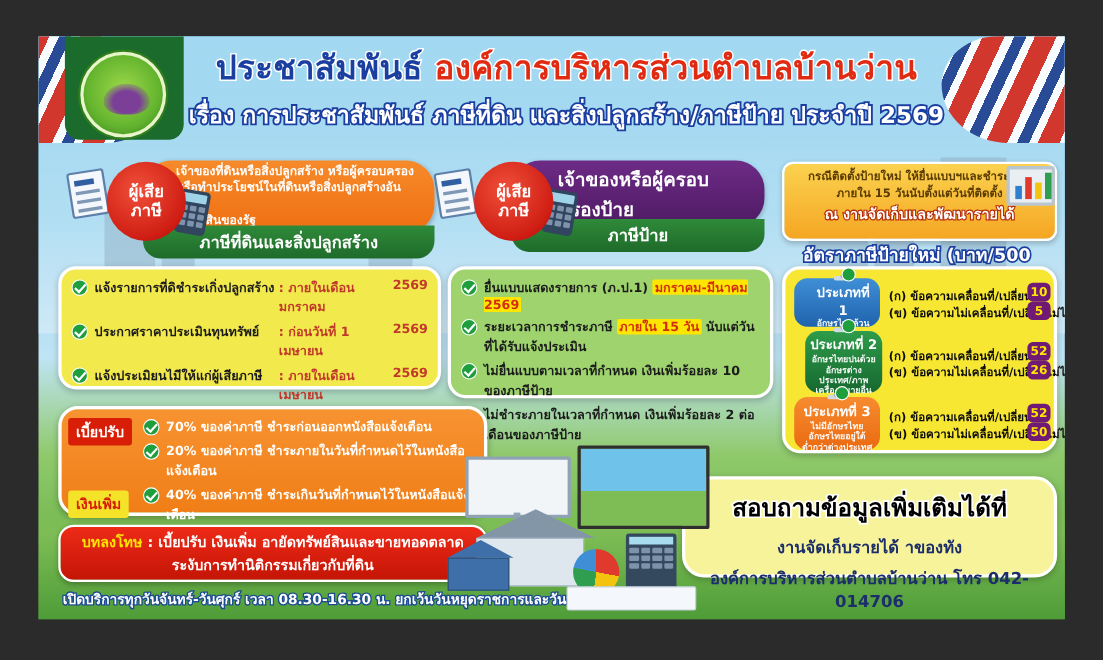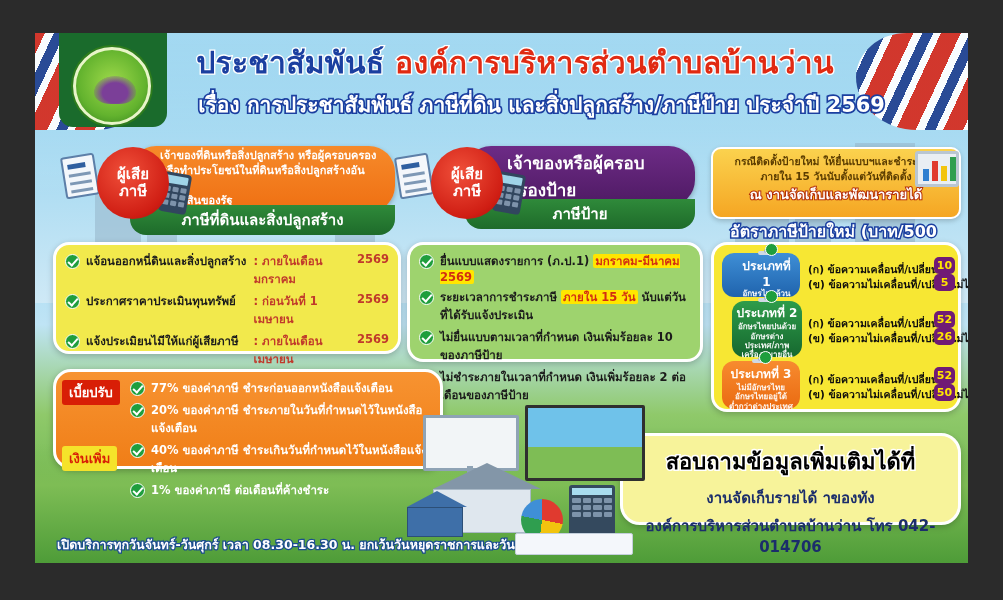--- a/index.html
+++ b/index.html
@@ -55,21 +55,21 @@
   }
   .hdr-title {
     position: absolute; left: 130px; top: 14px; width: 700px;
     text-align: center; font-size: 30px; font-weight: bold; line-height: 1.06;
     letter-spacing: .3px;
   }
   .hdr-title .t-blue { color: #1b3fa0; -webkit-text-stroke: 2.6px #ffffff; paint-order: stroke fill; }
   .hdr-title .t-red  { color: #e02a12; -webkit-text-stroke: 2.6px #ffffff; paint-order: stroke fill; }
   .hdr-sub {
     position: absolute; left: 110px; top: 55px; width: 740px;
-    text-align: right; font-size: 21px; font-weight: bold; color: #ffffff;
+    text-align: center; font-size: 21px; font-weight: bold; color: #ffffff;
     -webkit-text-stroke: 3.4px #1b3fa0; paint-order: stroke fill;
   }
   
   .tp-badge {
     position: absolute; width: 72px; height: 72px; border-radius: 50%;
     background: radial-gradient(circle at 40% 35%, #f0503a 0%, #cf1d13 70%, #9e0f08 100%);
     color: #fff; font-weight: bold; font-size: 15px; line-height: 1.12;
     display: flex; flex-direction: column; align-items: center; justify-content: center;
     z-index: 6; text-align: center;
   }
@@ -337,21 +337,21 @@
     <div class="chartbar" style="left:5px;width:6px;height:12px;"></div>
     <div class="chartbar" style="left:14px;width:6px;height:20px;background:#e03a2f;"></div>
     <div class="chartbar" style="left:23px;width:6px;height:15px;background:#f2c40e;"></div>
     <div class="chartbar" style="left:32px;width:6px;height:24px;background:#2f9e4f;"></div>
   </div>
   <div class="rt-title" style="left:676px;top:186px;">อัตราภาษีป้ายใหม่ (บาท/500 ตร.ซม.)</div>
 
   <div class="card card-yellow" style="left:18px;top:209px;width:348px;height:112px;padding:7px 9px;">
     <div class="chk-row">
       <div class="chk"></div>
-      <div class="lbl" style="width:178px;">แจ้อนออกหนี่ดินและสิ่งปลูกสร้าง</div>
+      <div class="lbl" style="width:178px;">แจ้งรายการที่ดิชำระเกิ่งปลูกสร้าง</div>
       <div class="dots" style="width:110px;">: ภายในเดือน มกราคม</div>
       <div class="yr">2569</div>
     </div>
     <div class="chk-row">
       <div class="chk"></div>
       <div class="lbl" style="width:178px;">ประกาศราคาประเมินทุนทรัพย์</div>
       <div class="dots" style="width:110px;">: ก่อนวันที่ 1 เมษายน</div>
       <div class="yr">2569</div>
     </div>
     <div class="chk-row">
@@ -465,36 +465,43 @@
         <b></b>
       </div>
   </div>
   <div class="ill" style="left:480px;top:500px;width:118px;height:22px;background:#f4f7fb;border:1px solid #c3cfdb;border-radius:2px;"></div>
 
   <div class="pen-card" style="left:18px;top:336px;width:390px;height:100px;padding:7px 9px 7px 74px;">
     <div class="tag tag-red" style="left:6px;top:8px;">เบี้ยปรับ</div>
     <div class="tag tag-yel" style="left:6px;top:74px;">เงินเพิ่ม</div>
     <div class="chk-row">
       <div class="chk"></div>
-      <div class="pen-txt">77% ของค่าภาษี ชำระก่อนออกหนังสือแจ้งเตือน</div>
+      <div class="pen-txt">70% ของค่าภาษี ชำระก่อนออกหนังสือแจ้งเตือน</div>
     </div>
     <div class="chk-row">
       <div class="chk"></div>
       <div class="pen-txt">20% ของค่าภาษี ชำระภายในวันที่กำหนดไว้ในหนังสือแจ้งเตือน</div>
     </div>
     <div class="chk-row">
       <div class="chk"></div>
       <div class="pen-txt">40% ของค่าภาษี ชำระเกินวันที่กำหนดไว้ในหนังสือแจ้งเตือน</div>
     </div>
     <div class="chk-row">
       <div class="chk"></div>
       <div class="pen-txt">1% ของค่าภาษี ต่อเดือนที่ค้างชำระ</div>
     </div>
   </div>
 
+  <div class="law-bar" style="left:18px;top:444px;width:390px;height:52px;">
+    <div>
+      <span class="kw">บทลงโทษ</span>
+      <span>: เบี้ยปรับ เงินเพิ่ม อายัดทรัพย์สินและขายทอดตลาด</span>
+    </div>
+    <div>ระงับการทำนิติกรรมเกี่ยวกับที่ดิน</div>
+  </div>
 
   <div class="contact" style="left:585px;top:400px;width:341px;height:92px;padding-top:8px;">
     <div class="hl1">สอบถามข้อมูลเพิ่มเติมได้ที่</div>
     <div class="l2" style="margin-top:7px;">งานจัดเก็บรายได้ าของทัง</div>
     <div class="l3" style="margin-top:4px;">องค์การบริหารส่วนตำบลบ้านว่าน โทร 042-014706</div>
   </div>
 
   <div class="hours" style="left:22px;top:502px;">เปิดบริการทุกวันจันทร์-วันศุกร์ เวลา 08.30-16.30 น. ยกเว้นวันหยุดราชการและวันหยุดนักขัตฤกษ์</div>
 
 </div>

